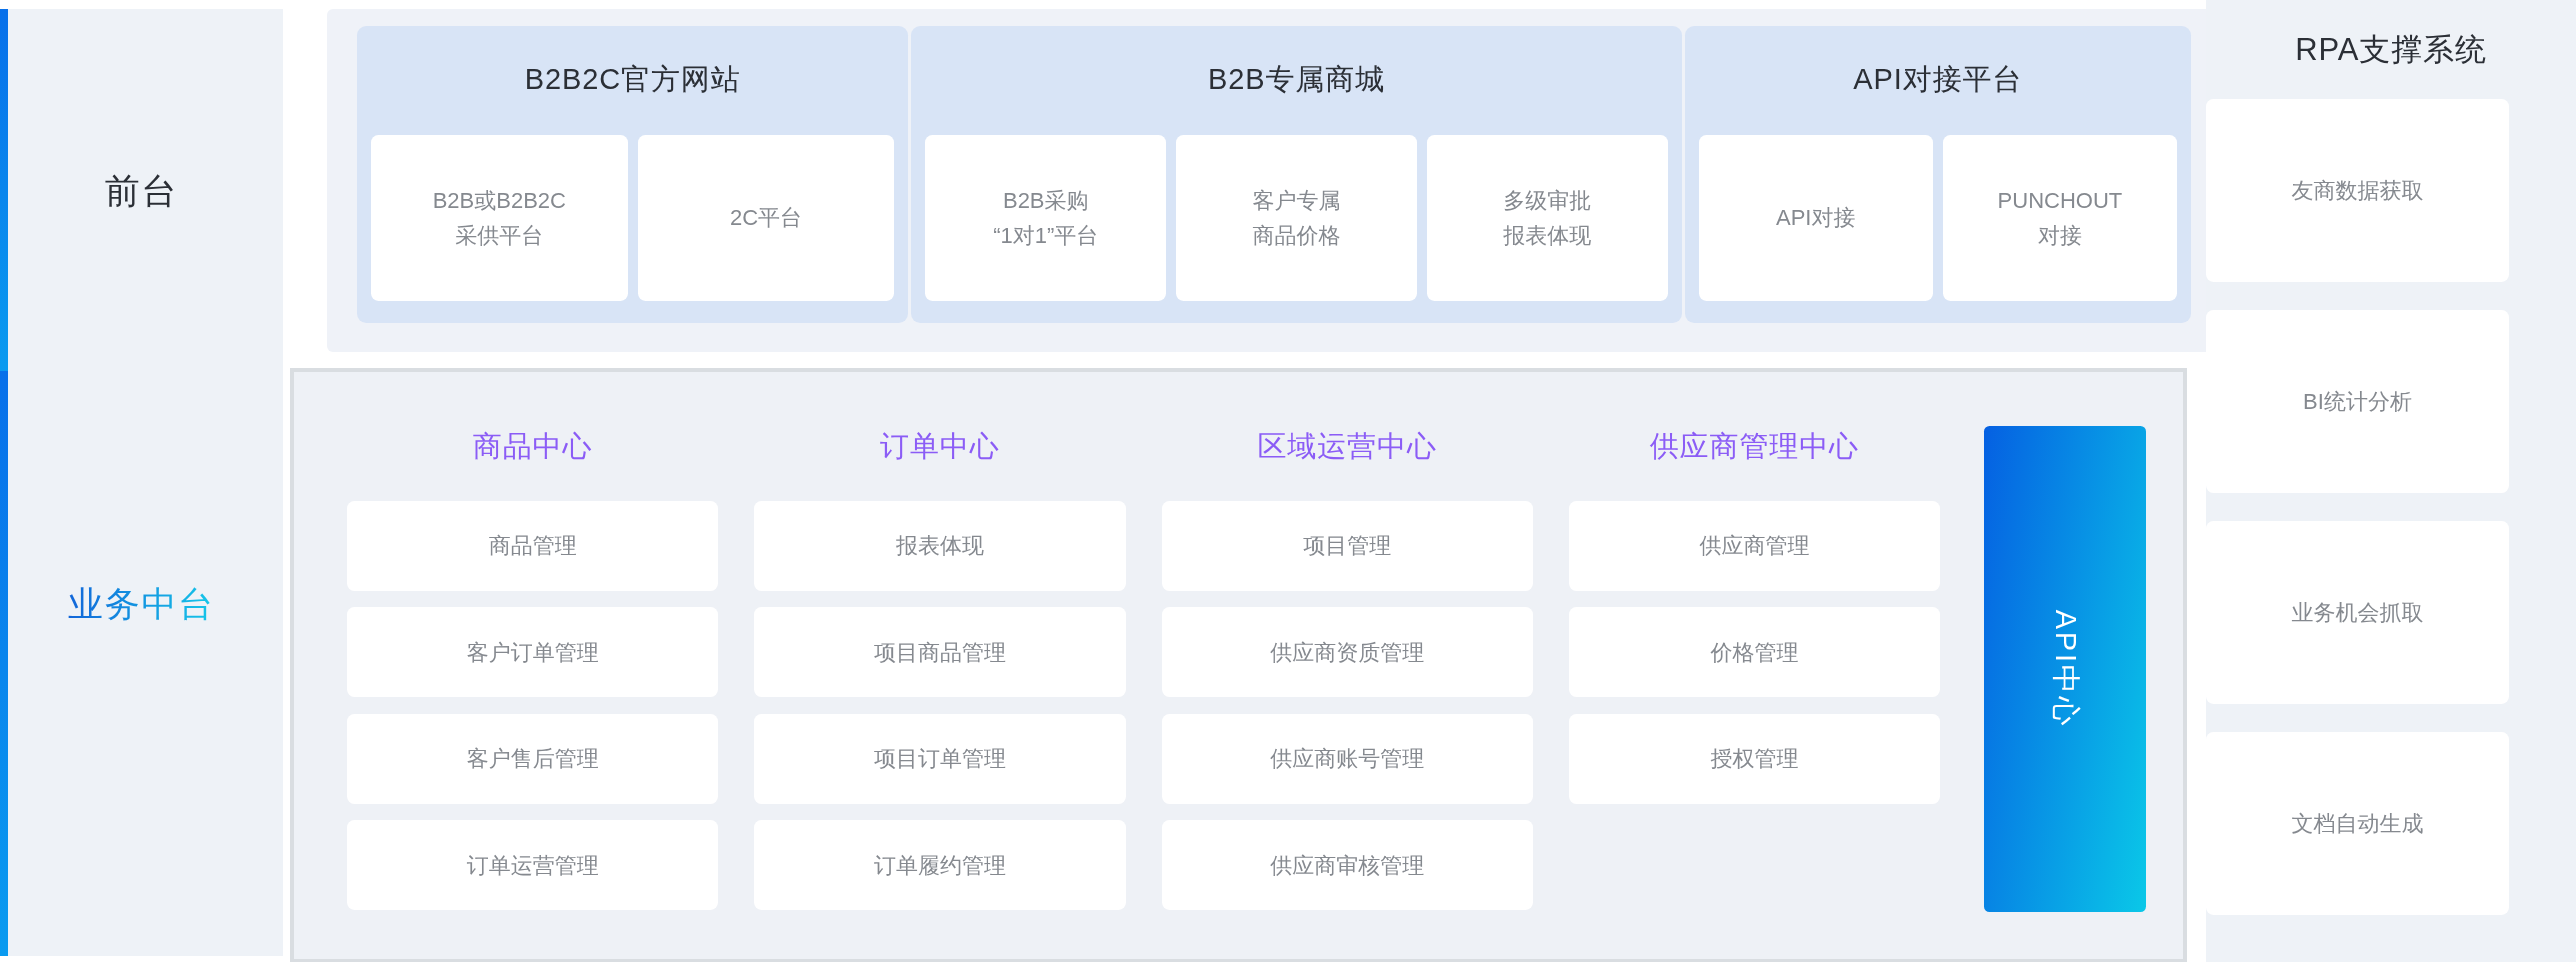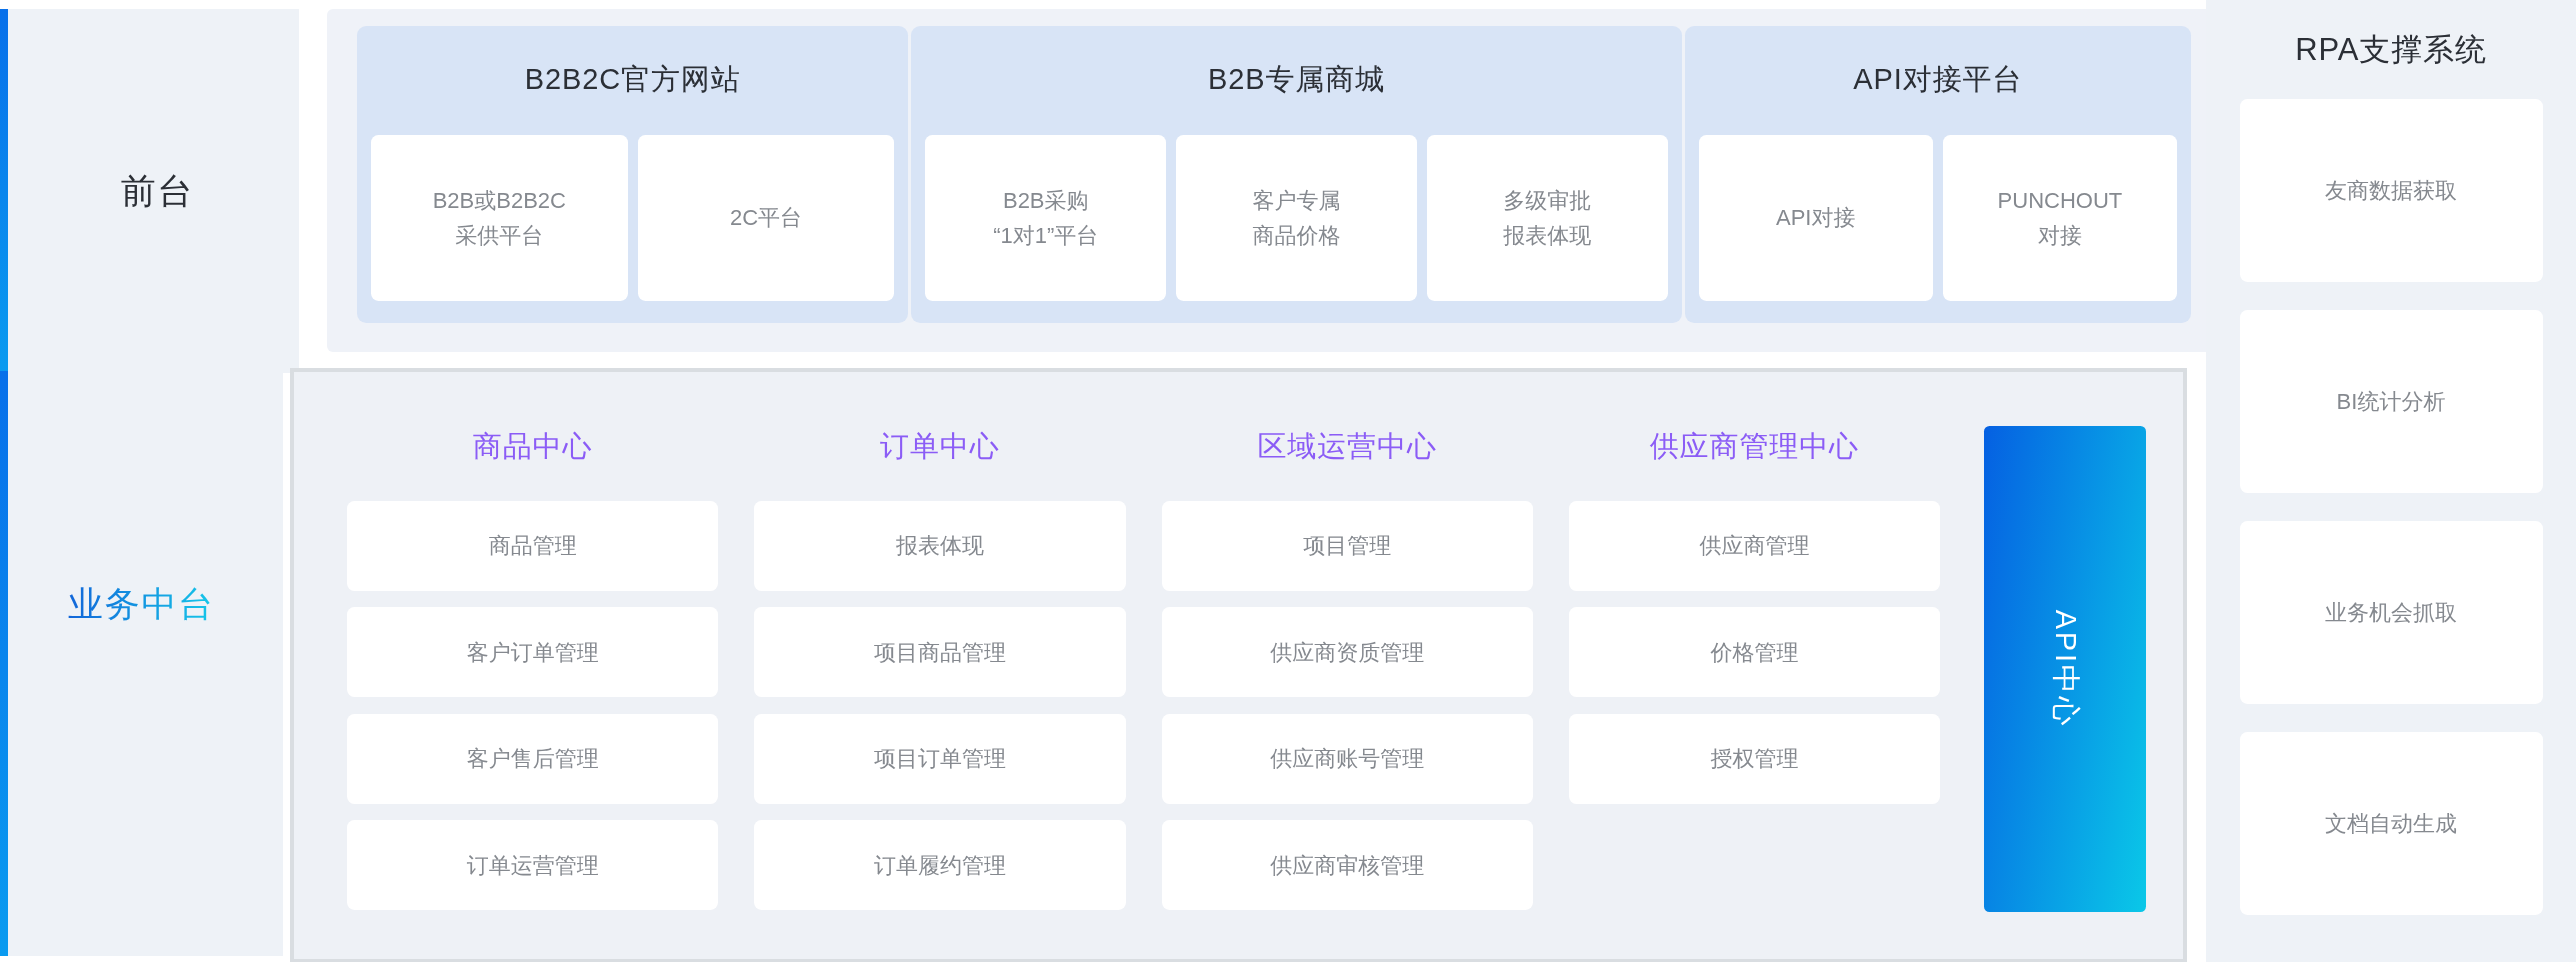--- a/index.html
+++ b/index.html
@@ -9,21 +9,21 @@
   }
   
   .stage-block{
     position:absolute;left:0;width:283px;background:#eef2f7;
     display:flex;align-items:center;justify-content:center;
   }
   .stage-block .accent{
     position:absolute;left:0;top:0;bottom:0;width:8.3px;
     background:linear-gradient(180deg,#0870ea 0%,#0a9bf0 100%);
   }
-  .stage-front{top:9.2px;height:364px;padding-left:16px;}
+  .stage-front{top:9.2px;height:364px;}
   .stage-middle{top:371px;height:585px;}
   .stage-label{font-size:35px;letter-spacing:1.8px;color:#2b2f36;}
   .stage-middle .stage-label{
     margin-bottom:118px;font-weight:500;
     background:linear-gradient(90deg,#1266d9 0%,#15c8e9 100%);
     -webkit-background-clip:text;background-clip:text;color:transparent;
   }
   
   .top-band{
     position:absolute;left:299px;top:9.2px;width:1889px;height:343px;
@@ -73,21 +73,21 @@
   }
   
   .rpa-col{
     position:absolute;left:2206px;top:0;width:370px;height:963px;
     background:#eef2f7;box-sizing:border-box;
   }
   .rpa-title{
     height:99px;display:flex;align-items:center;justify-content:center;
     font-size:31px;color:#2b2f36;letter-spacing:0.9px;
   }
-  .rpa-cards{display:flex;flex-direction:column;gap:28px;align-items:center;}
+  .rpa-cards{display:flex;flex-direction:column;gap:28px;align-items:flex-start;}
   .rpa-cards .card{flex:none;width:303px;height:183px;}
 </style>
 </head>
 <body>
 
 <div class="canvas">
 
   <div class="stage-block stage-front">
     <div class="accent"></div>
     <div class="stage-label">前台</div>

